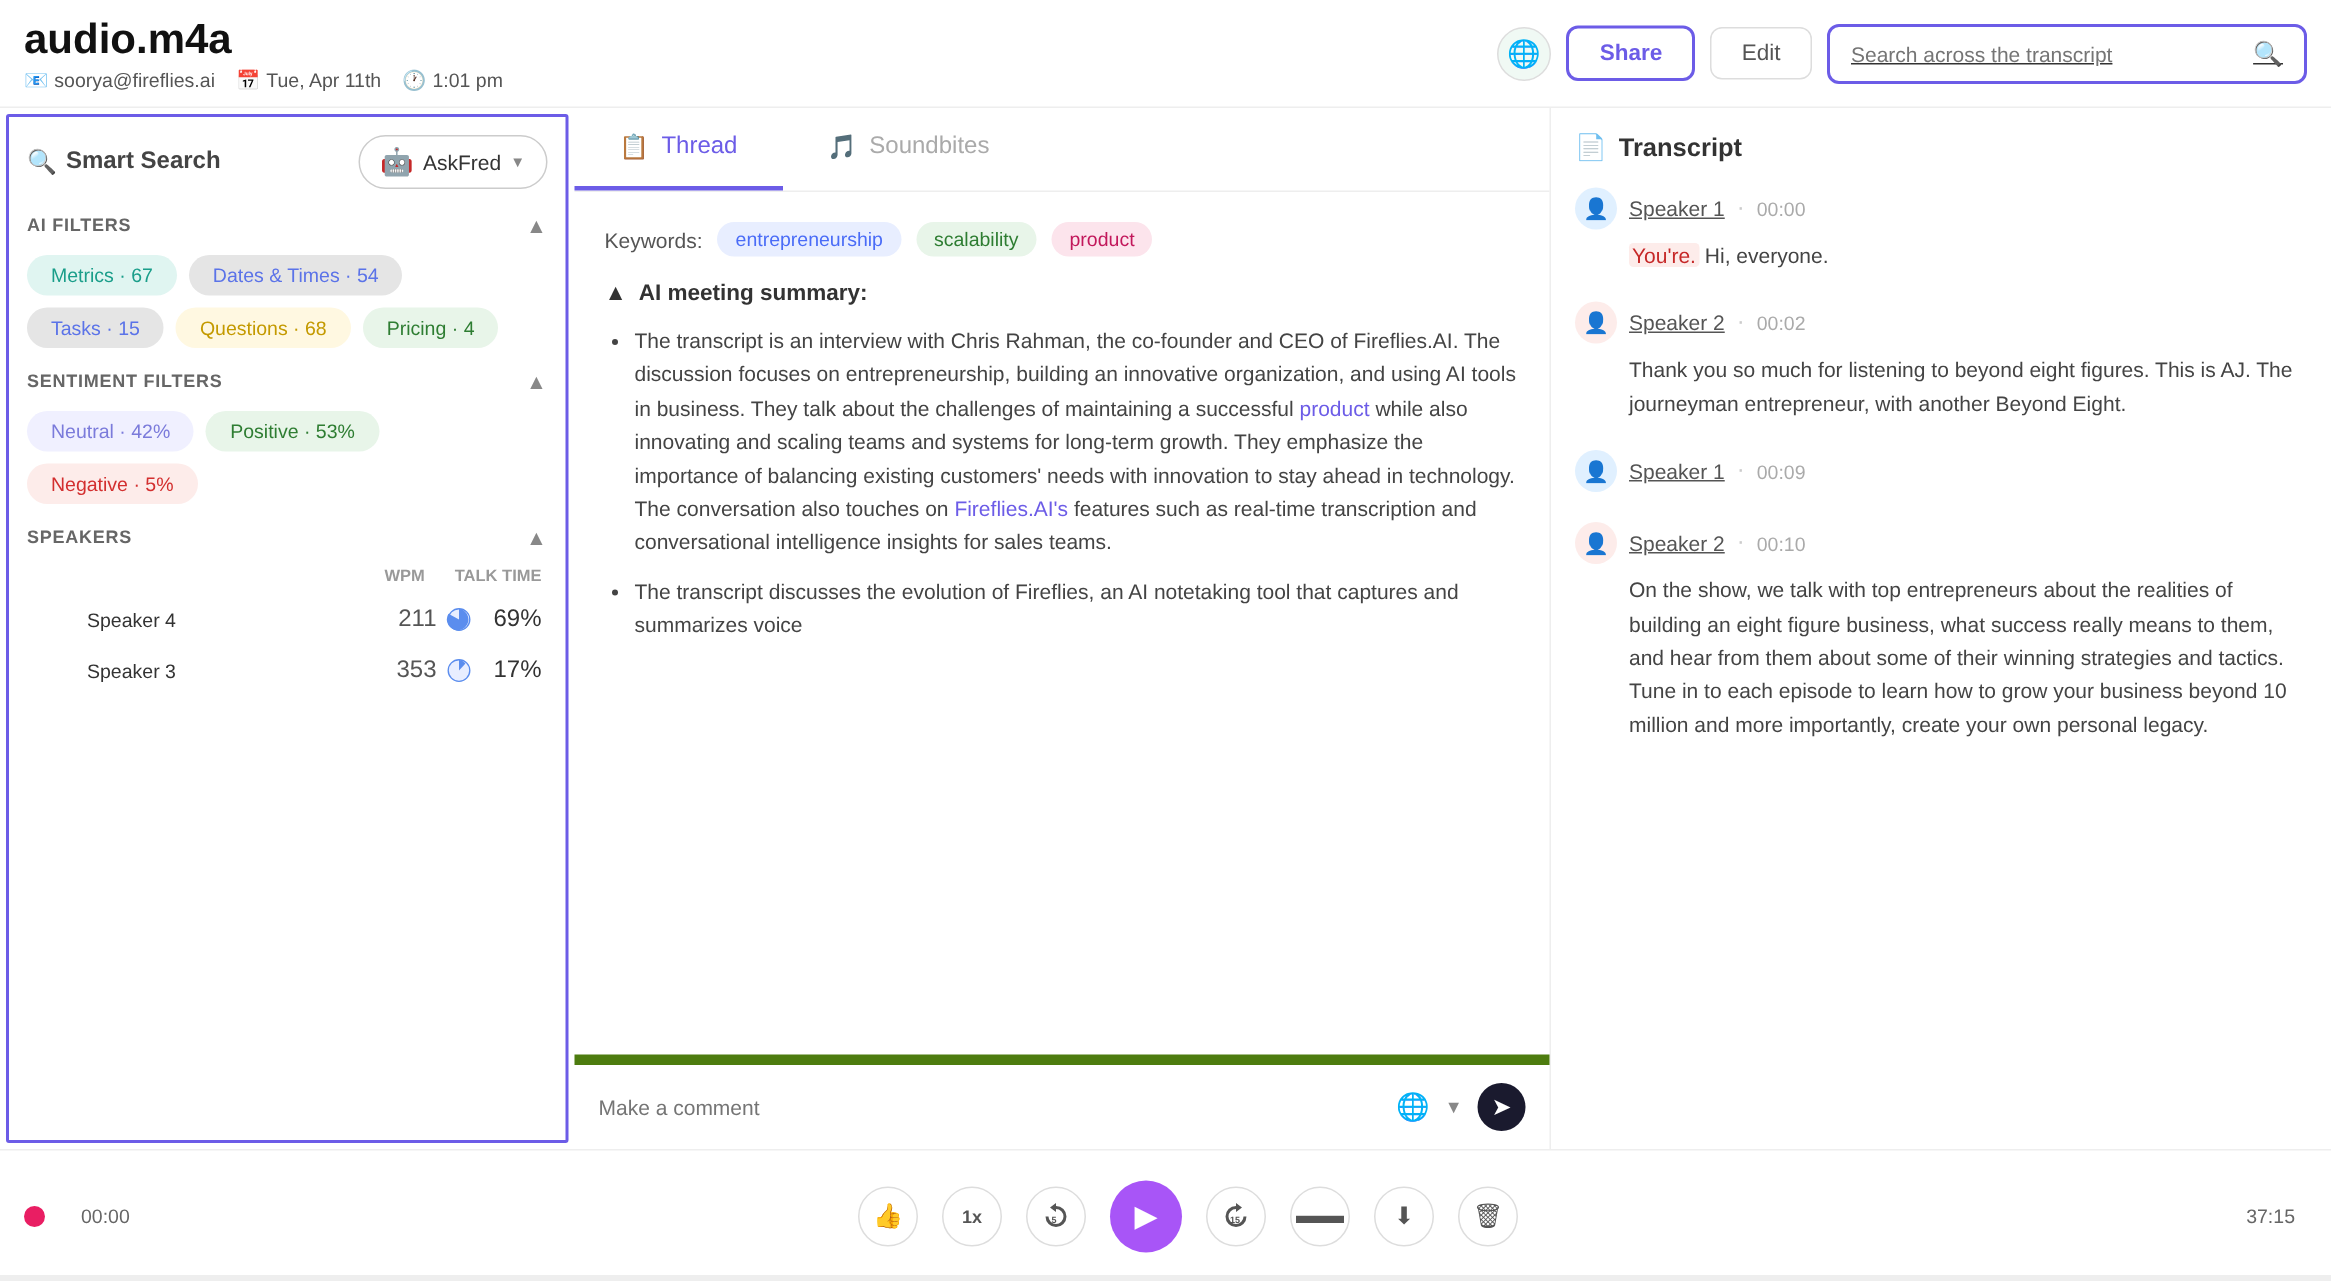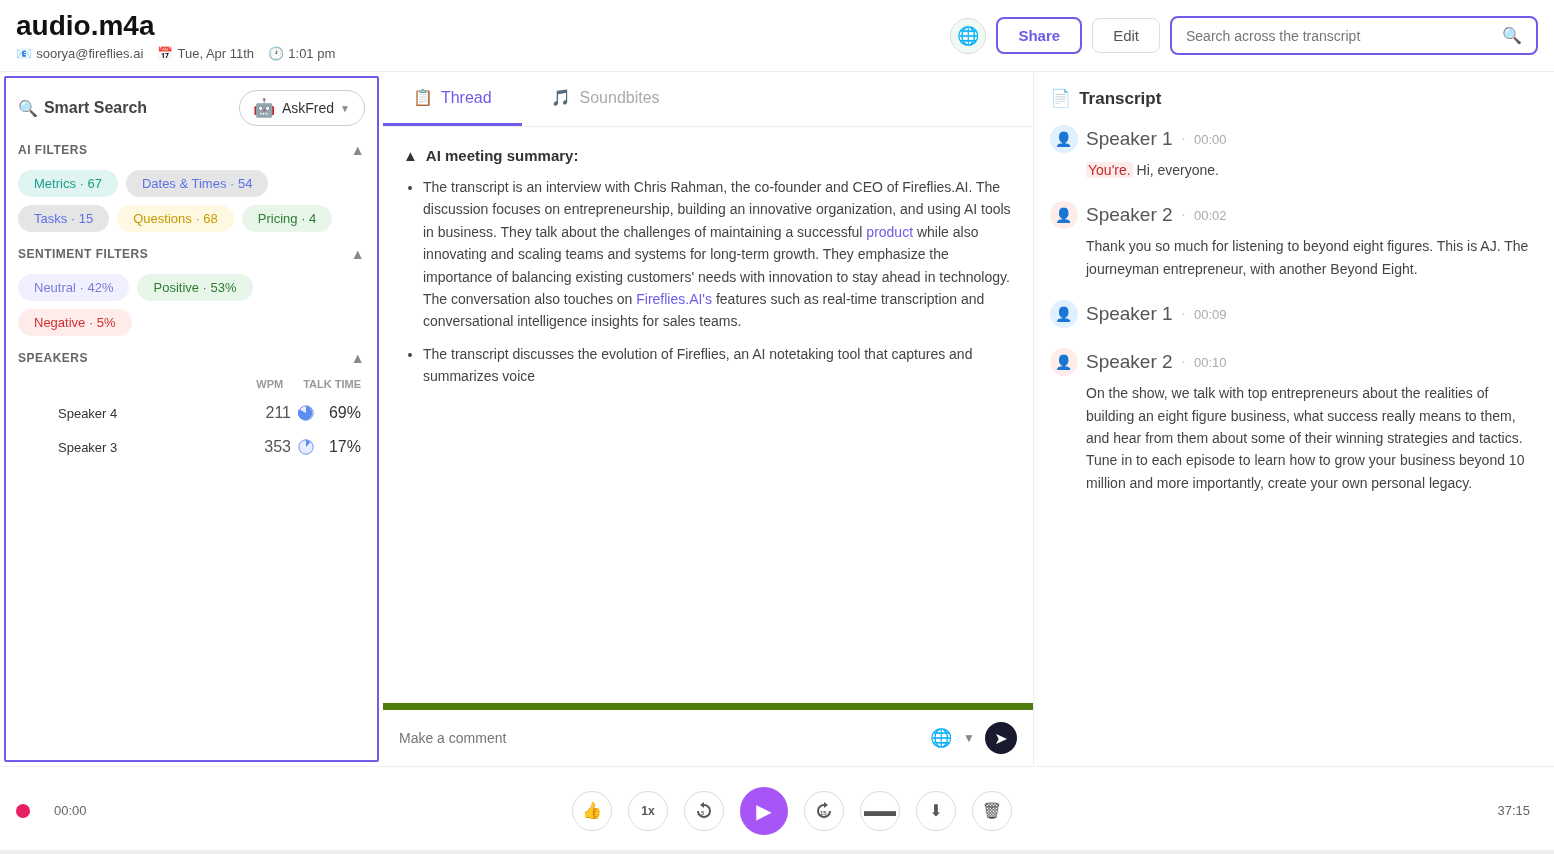--- a/index.html
+++ b/index.html
@@ -9,21 +9,21 @@
     .topbar { display: flex; align-items: center; padding: 10px 16px; border-bottom: 1px solid #eee; height: 72px; }
     .topbar-title { font-size: 28px; font-weight: 700; color: #111; }
     .topbar-meta { display: flex; align-items: center; gap: 14px; margin-top: 4px; font-size: 13px; color: #555; }
     .topbar-left { flex: 1; }
     .topbar-left-inner { display: flex; flex-direction: column; }
     .meta-item { display: flex; align-items: center; gap: 4px; }
     .topbar-right { display: flex; align-items: center; gap: 10px; }
     .globe-btn { width: 36px; height: 36px; border-radius: 50%; border: 1px solid #ddd; background: #f0f9f4; display: flex; align-items: center; justify-content: center; cursor: pointer; font-size: 18px; }
     .share-btn { padding: 8px 20px; border-radius: 8px; border: 2px solid #6c5ce7; background: #fff; color: #6c5ce7; font-size: 15px; font-weight: 600; cursor: pointer; }
     .edit-btn { padding: 8px 20px; border-radius: 8px; border: 1px solid #ddd; background: #fff; color: #555; font-size: 15px; cursor: pointer; }
-    .search-box { display: flex; align-items: center; border: 2.5px solid #6c5ce7; border-radius: 8px; padding: 8px 14px; gap: 8px; width: 368px; }
+    .search-box { display: flex; align-items: center; border: 2.5px solid #6c5ce7; border-radius: 8px; padding: 8px 14px; gap: 8px; width: 320px; text-decoration: underline; }
     .search-box input { border: none; outline: none; font-size: 14px; color: #999; width: 100%; background: transparent; }
     .search-icon-svg { color: #aaa; font-size: 16px; }
 
     
     .main-layout { display: flex; height: calc(854px - 72px - 88px); }
 
     
     .sidebar { width: 375px; border-right: 1px solid #eee; border: 2.5px solid #6c5ce7; border-radius: 2px; overflow-y: auto; padding: 12px; flex-shrink: 0; margin: 4px; }
     .sidebar-tabs { display: flex; align-items: center; gap: 0; margin-bottom: 16px; }
     .smart-search-tab { display: flex; align-items: center; gap: 6px; font-size: 16px; font-weight: 600; color: #444; flex: 1; padding: 4px 0; }
@@ -82,21 +82,21 @@
     .comment-send { background: #1a1a2e; border: none; border-radius: 50%; width: 32px; height: 32px; display: flex; align-items: center; justify-content: center; cursor: pointer; color: #fff; font-size: 16px; }
 
     
     .transcript-panel { width: 520px; overflow-y: auto; padding: 16px; flex-shrink: 0; }
     .transcript-title { display: flex; align-items: center; gap: 8px; font-size: 17px; font-weight: 600; color: #333; margin-bottom: 16px; }
     .transcript-entry { margin-bottom: 20px; }
     .speaker-line { display: flex; align-items: center; gap: 8px; margin-bottom: 6px; }
     .speaker-avatar { width: 28px; height: 28px; border-radius: 50%; display: flex; align-items: center; justify-content: center; font-size: 14px; }
     .avatar-blue { background: #e0f0ff; color: #4a90d9; }
     .avatar-pink { background: #fdecea; color: #e57373; }
-    .speaker-label { font-size: 19px; color: #555; font-weight: 500; }
+    .speaker-label { font-size: 14px; color: #555; font-weight: 500; text-decoration: underline; }
     .speaker-time { font-size: 13px; color: #aaa; }
     .transcript-text { font-size: 14px; color: #444; line-height: 1.6; padding-left: 36px; }
     .transcript-text .highlight-red { background: #fdecea; color: #c62828; border-radius: 3px; padding: 0 2px; }
 
     
     .player-bar { height: 88px; border-top: 1px solid #eee; display: flex; align-items: center; padding: 0 24px; gap: 0; position: relative; background: #fff; }
     .player-time-left { font-size: 13px; color: #666; min-width: 50px; }
     .player-time-right { font-size: 13px; color: #666; min-width: 50px; text-align: right; }
     .player-controls { display: flex; align-items: center; justify-content: center; gap: 16px; flex: 1; }
     .player-btn { width: 40px; height: 40px; border-radius: 50%; border: 1.5px solid #ddd; background: #fff; display: flex; align-items: center; justify-content: center; cursor: pointer; font-size: 16px; color: #555; }
@@ -217,20 +217,26 @@
         <span class="middle-tab-icon">📋</span>
         <span>Thread</span>
       </div>
       <div class="middle-tab">
         <span class="middle-tab-icon">🎵</span>
         <span>Soundbites</span>
       </div>
     </div>
 
     <div class="thread-content">
+      <div class="keywords-row">
+        <span>Keywords:</span>
+        <span class="keyword-tag keyword-blue">entrepreneurship</span>
+        <span class="keyword-tag keyword-green">scalability</span>
+        <span class="keyword-tag keyword-pink">product</span>
+      </div>
 
       <div class="summary-section">
         <div class="summary-header">
           <span class="summary-toggle">▲</span>
           <span>AI meeting summary:</span>
         </div>
         <ul class="summary-list">
           <li>
             The transcript is an interview with Chris Rahman, the co-founder and CEO of Fireflies.AI. The discussion focuses on entrepreneurship, building an innovative organization, and using AI tools in business. They talk about the challenges of maintaining a successful <span class="highlight-purple">product</span> while also innovating and scaling teams and systems for long-term growth. They emphasize the importance of balancing existing customers' needs with innovation to stay ahead in technology. The conversation also touches on <span class="highlight-purple">Fireflies.AI's</span> features such as real-time transcription and conversational intelligence insights for sales teams.
           </li>

